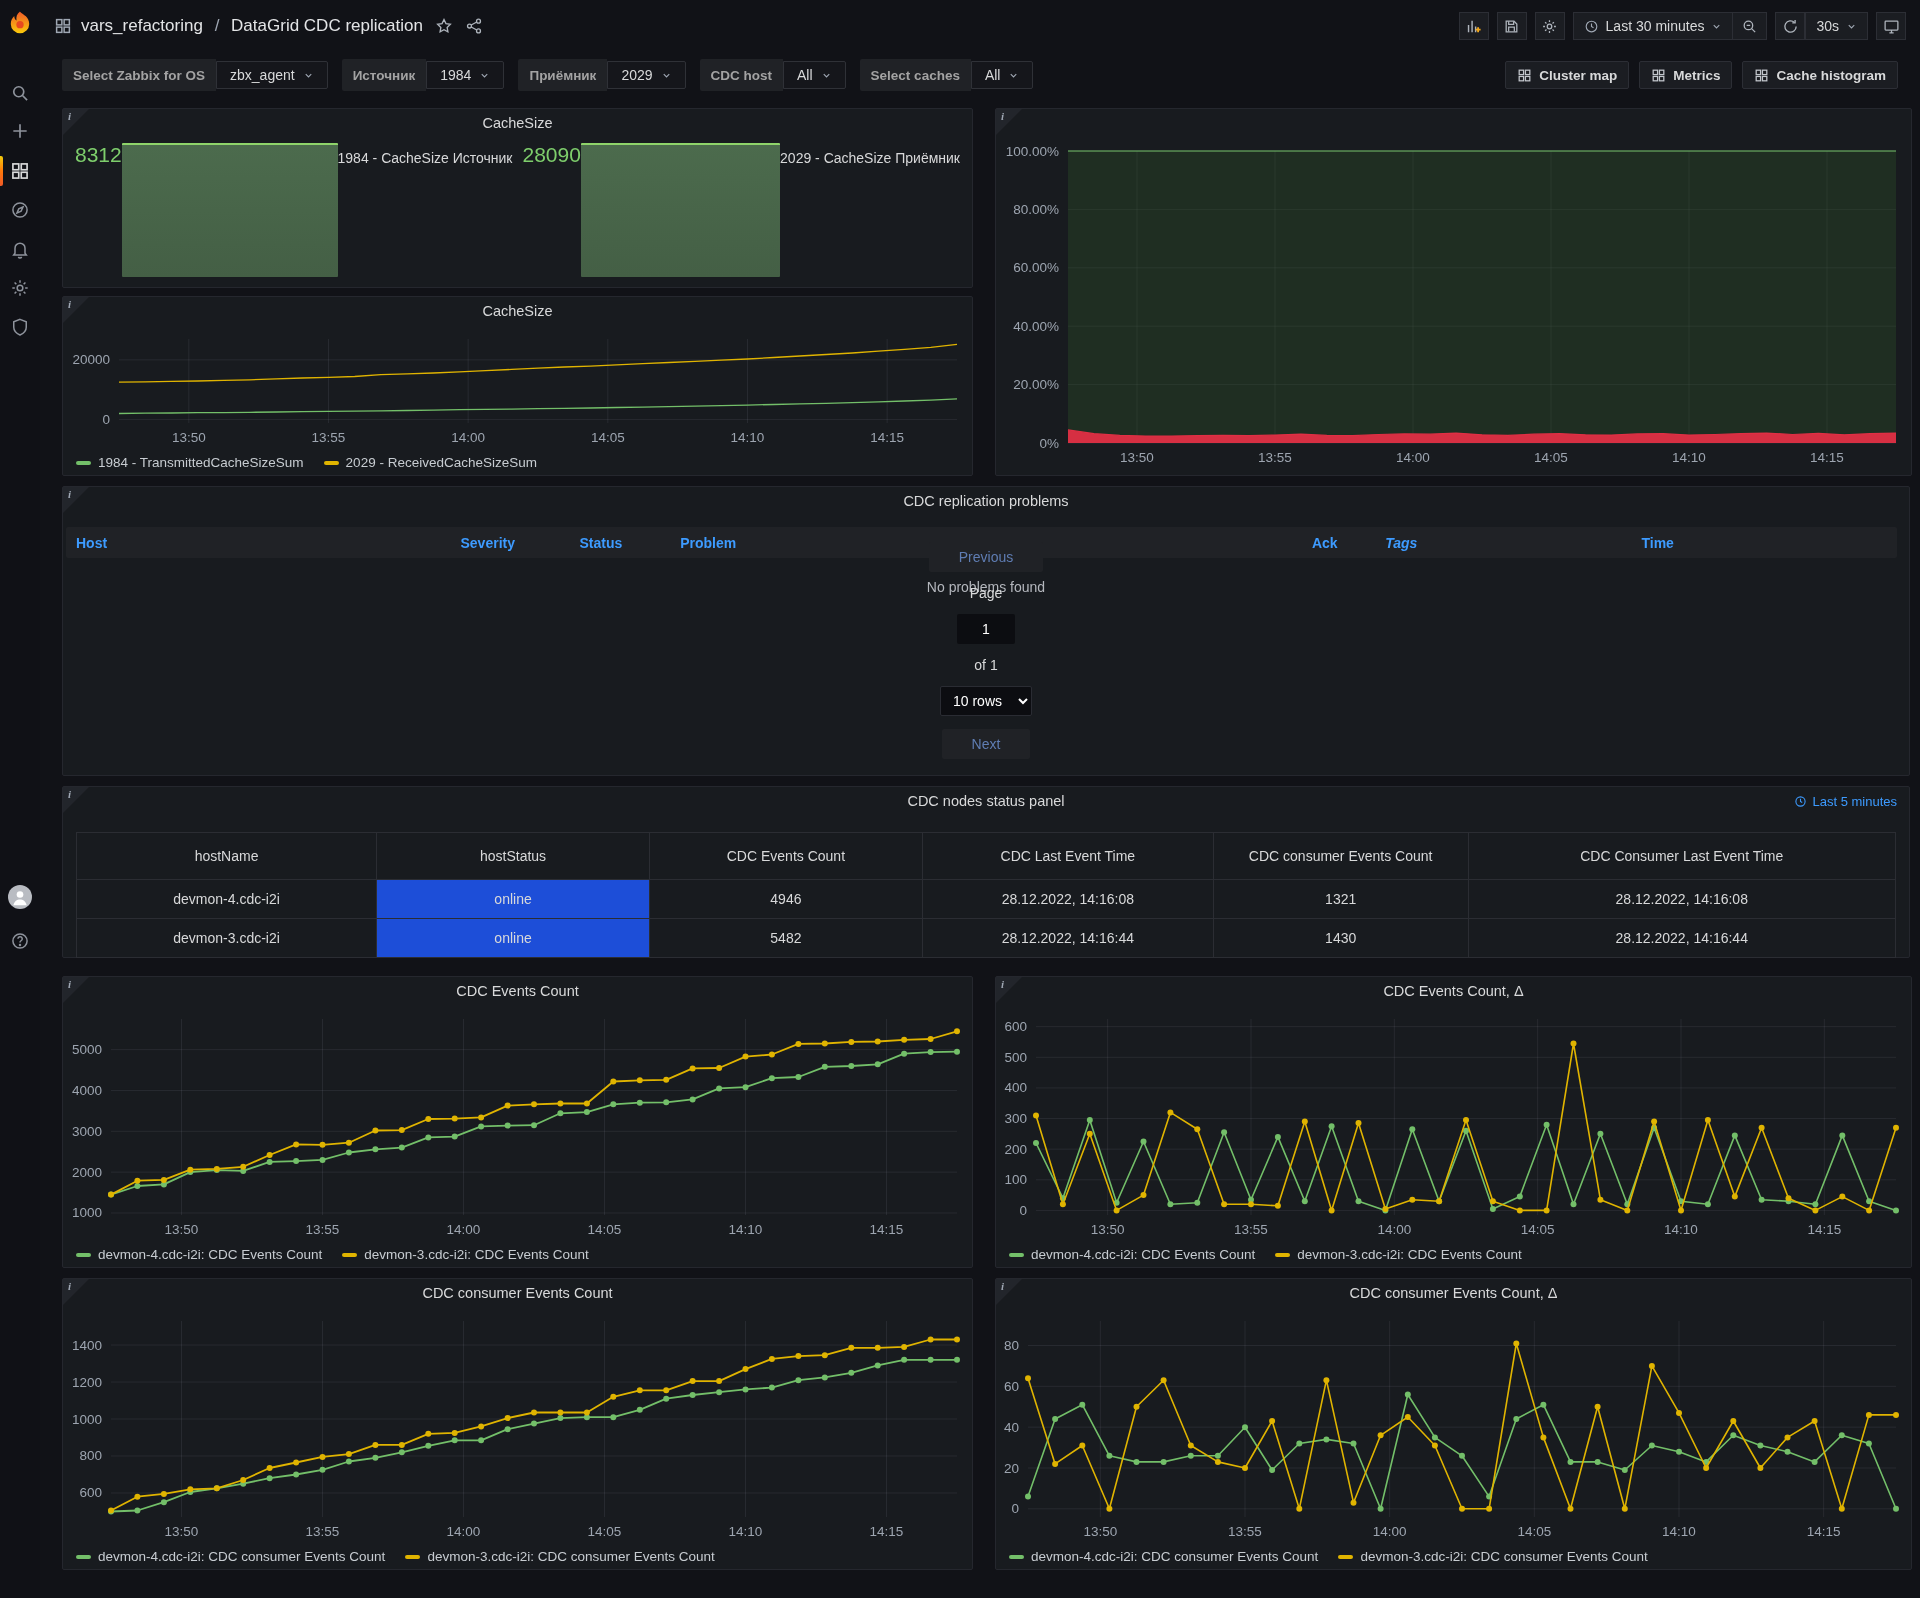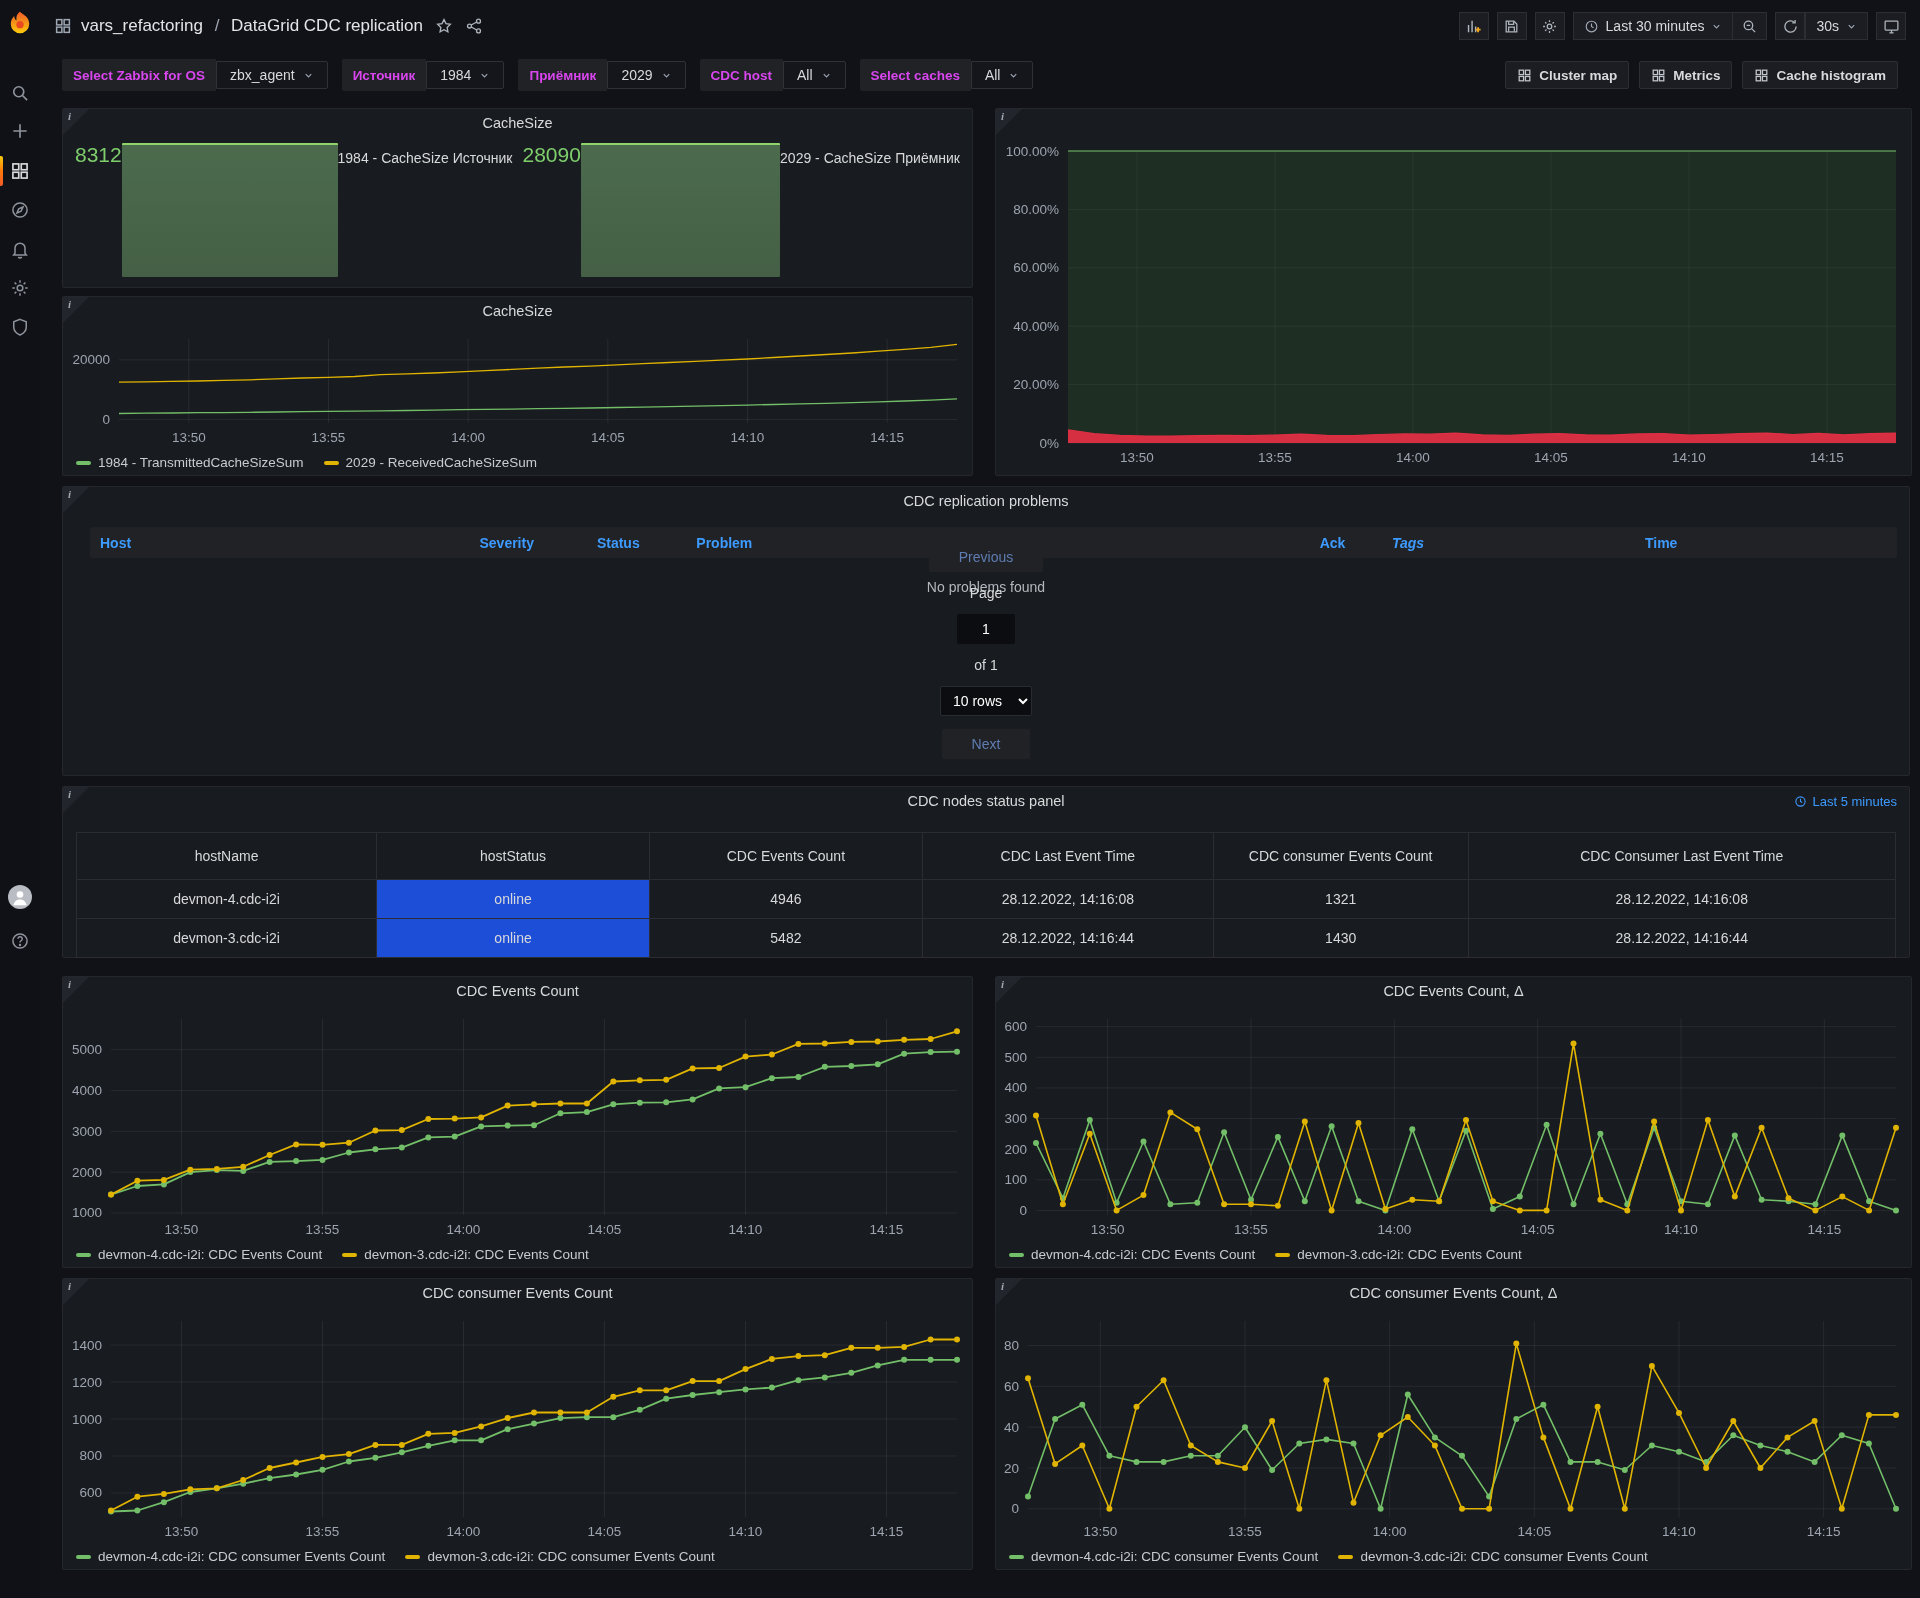--- a/index.html
+++ b/index.html
@@ -25,21 +25,21 @@
   .tb-ic svg { width:17px; height:17px; }
   .tb-right { margin-left:auto; display:flex; align-items:center; gap:8px; }
   .tb-group { display:flex; align-items:center; }
   .tb-group > * + * { border-left:none; }
   .timepick { display:flex; align-items:center; gap:7px; padding:0 10px; height:28px; background:#1b1d22; border:1px solid #2c2e35; font-size:14px; color:#d8d9da; cursor:pointer; }
   .caret { width:11px; height:11px; color:#9fa7b3; }
 
   
   .filterbar { position:absolute; left:40px; right:0; top:52px; height:46px; display:flex; align-items:center; padding:0 22px; gap:14px; }
   .var-pair { display:flex; align-items:center; }
-  .var-label { background:#202226; color:#d946ef; font-weight:700; font-size:13.5px; height:32px; display:flex; align-items:center; padding:0 11px; border-radius:2px 0 0 2px; cursor:pointer; white-space:nowrap; }
+  .var-label { background:#202226; color:#a3a3a3; font-weight:700; font-size:13.5px; height:32px; display:flex; align-items:center; padding:0 11px; border-radius:2px 0 0 2px; cursor:pointer; white-space:nowrap; }
   .var-value { background:#15161b; border:1px solid #2f3137; color:#d8d9da; font-size:14px; height:28px; display:flex; align-items:center; gap:8px; padding:0 13px; border-radius:0 2px 2px 0; cursor:pointer; white-space:nowrap; }
   .fb-right { margin-left:auto; display:flex; gap:10px; }
   .link-btn { display:flex; align-items:center; gap:7px; height:28px; padding:0 11px; background:#1b1d22; border:1px solid #2c2e35; border-radius:2px; color:#d8d9da; font-size:13.5px; font-weight:600; cursor:pointer; white-space:nowrap; }
   .link-btn svg { width:15px; height:15px; color:#c3c7cd; }
 
   
   .panel { position:absolute; background:#181b1f; border:1px solid #25272e; border-radius:2px; }
   .p-title { height:28px; display:flex; align-items:center; justify-content:center; font-size:14.5px; font-weight:500; color:#d8d9da; cursor:pointer; position:relative; }
   .corner { position:absolute; top:0; left:0; width:0; height:0; border-top:26px solid #22252b; border-right:26px solid transparent; }
   .corner span { position:absolute; top:-25px; left:5px; font:italic 700 11px "Liberation Serif", serif; color:#9fa7b3; }
@@ -50,21 +50,21 @@
   .legend .swatch { width:15px; height:4px; border-radius:2px; display:inline-block; }
 
   
   .stat-row { position:absolute; left:12px; right:12px; top:34px; bottom:10px; display:flex; gap:10px; }
   .stat-cell { flex:1; display:flex; flex-direction:row; }
   .stat-value { text-align:center; font-size:21px; color:#7ece6c; margin-bottom:3px; }
   .stat-box { flex:1; background:linear-gradient(#4c6b4d,#445f45); border-top:2px solid #8fd46a; border-radius:1px; }
   .stat-label { text-align:center; font-size:14px; color:#d8d9da; margin-top:7px; }
 
   
-  .tbl-header { position:absolute; left:27px; right:12px; top:40px; height:31px; background:#202226; border-radius:2px; display:flex; align-items:center; }
+  .tbl-header { position:absolute; left:3px; right:12px; top:40px; height:31px; background:#202226; border-radius:2px; display:flex; align-items:center; }
   .tbl-header .col { font-size:14px; font-weight:600; color:#3d9bff; padding-left:10px; cursor:pointer; white-space:nowrap; }
   .empty-msg { position:absolute; left:0; right:0; top:92px; text-align:center; color:#b4b7bd; font-size:14px; }
   .pagination { position:absolute; left:0; right:0; bottom:16px; display:flex; align-items:center; justify-content:center; gap:13px;flex-direction:column; }
   .page-btn { background:#202226; color:#5f7db3; font-size:14px; height:30px; padding:0 30px; display:flex; align-items:center; border-radius:2px; cursor:pointer; }
   .page-label { font-size:14px; color:#d8d9da; }
   .page-input { width:58px; height:30px; background:#0c0d11; border:none; border-radius:2px; color:#fff; font-size:14px; text-align:center; font-family:inherit; }
   .rows-select { height:30px; background:#0c0d11; color:#fff; border:1px solid #2a2c33; border-radius:2px; font-size:14px; padding:0 8px; font-family:inherit; width:92px; }
 
   
   .status-time { position:absolute; right:12px; top:7px; display:flex; align-items:center; gap:5px; color:#3d9bff; font-size:13px; cursor:pointer; }

